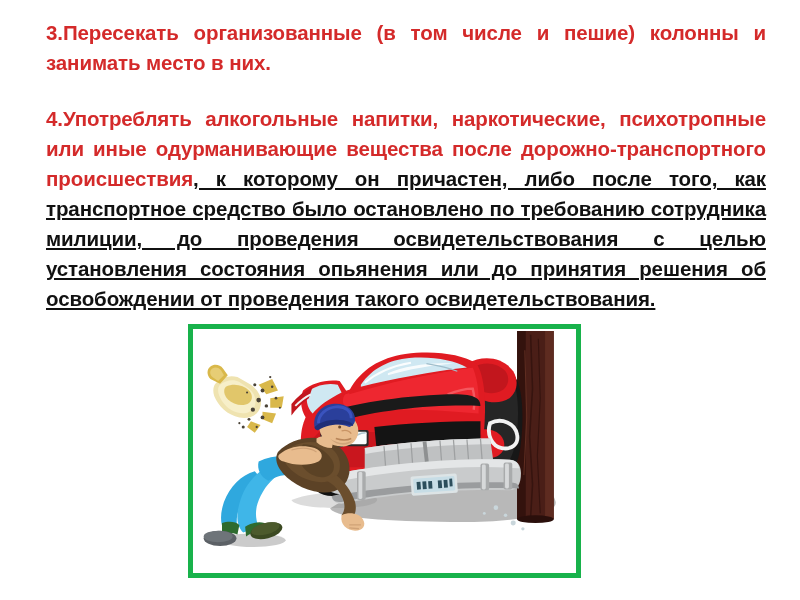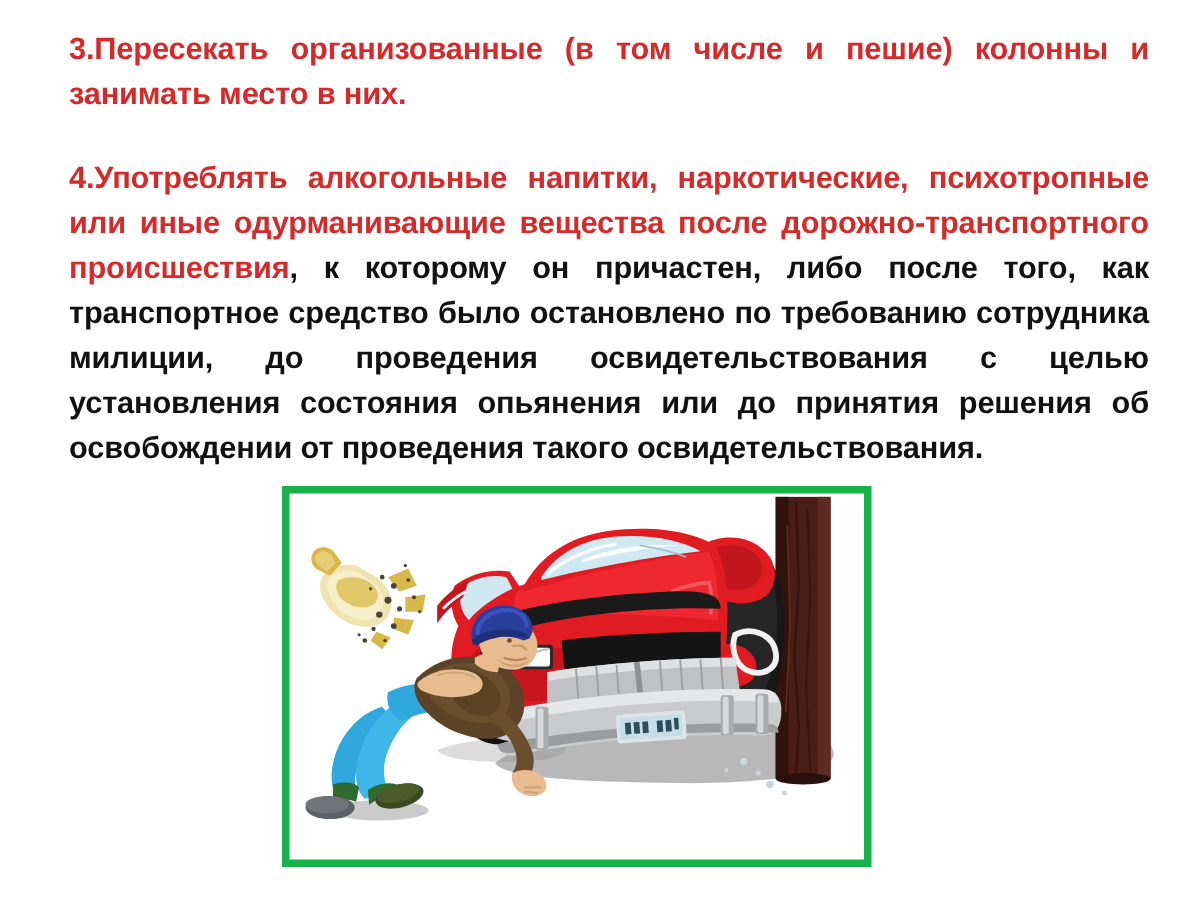--- a/index.html
+++ b/index.html
@@ -41,21 +41,21 @@
     text-align: justify;
     text-justify: inter-word;
     margin: 0;
     color: #111111;
   }
 
   .para.red { color: #D42A2A; }
   .para + .para { margin-top: 26px; }
 
   .para .red-run { color: #D42A2A; }
-  .para .black-run { color: #111111; }
+  .para .black-run { color: #111111; text-decoration: underline; }
 
   
   #picture-frame {
     position: absolute;
     left: 188px;
     top: 324px;
     width: 393px;
     height: 254px;
     box-sizing: border-box;
     border: 5px solid #18B24B;

